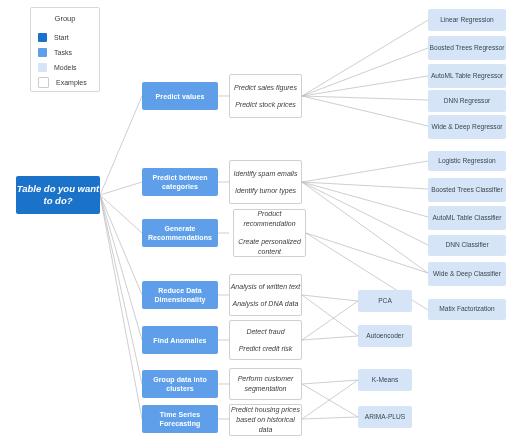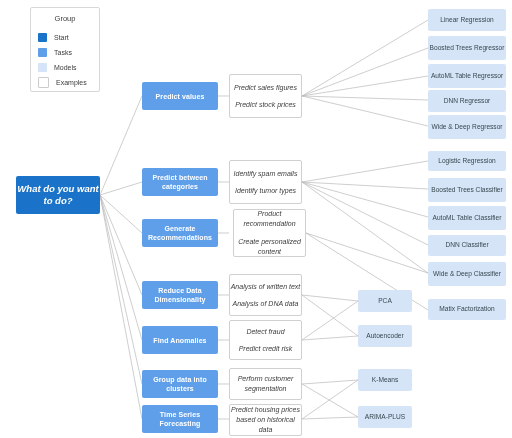--- a/index.html
+++ b/index.html
@@ -101,21 +101,21 @@
     <div class="legend-row">
       <div class="swatch" style="background:#d6e4f7"></div>
       <div class="legend-label">Models</div>
     </div>
     <div class="legend-row">
       <div class="swatch" style="background:#ffffff;border:1px solid #cccccc"></div>
       <div class="legend-label">Examples</div>
     </div>
   </div>
 
-  <div class="node start" style="left:16px;top:176px;width:84px;height:38px;">What do you want to do?</div>
+  <div class="node start" style="left:16px;top:176px;width:84px;height:38px;">Table do you want to do?</div>
 
   <div class="node task" style="left:142px;top:82px;width:76px;height:28px;">Predict values</div>
   <div class="node task" style="left:142px;top:168px;width:76px;height:28px;">Predict between categories</div>
   <div class="node task" style="left:142px;top:219px;width:76px;height:28px;">Generate Recommendations</div>
   <div class="node task" style="left:142px;top:281px;width:76px;height:28px;">Reduce Data Dimensionality</div>
   <div class="node task" style="left:142px;top:326px;width:76px;height:28px;">Find Anomalies</div>
   <div class="node task" style="left:142px;top:370px;width:76px;height:28px;">Group data into clusters</div>
   <div class="node task" style="left:142px;top:405px;width:76px;height:28px;">Time Series Forecasting</div>
 
   <div class="node example" style="left:229px;top:74px;width:73px;height:44px;">

